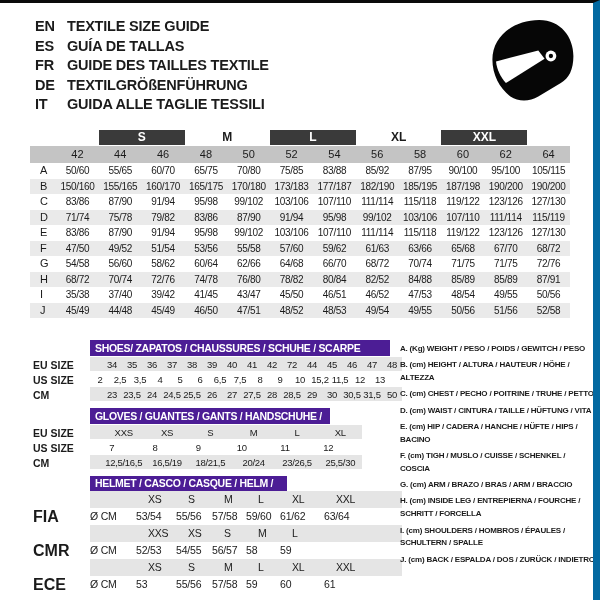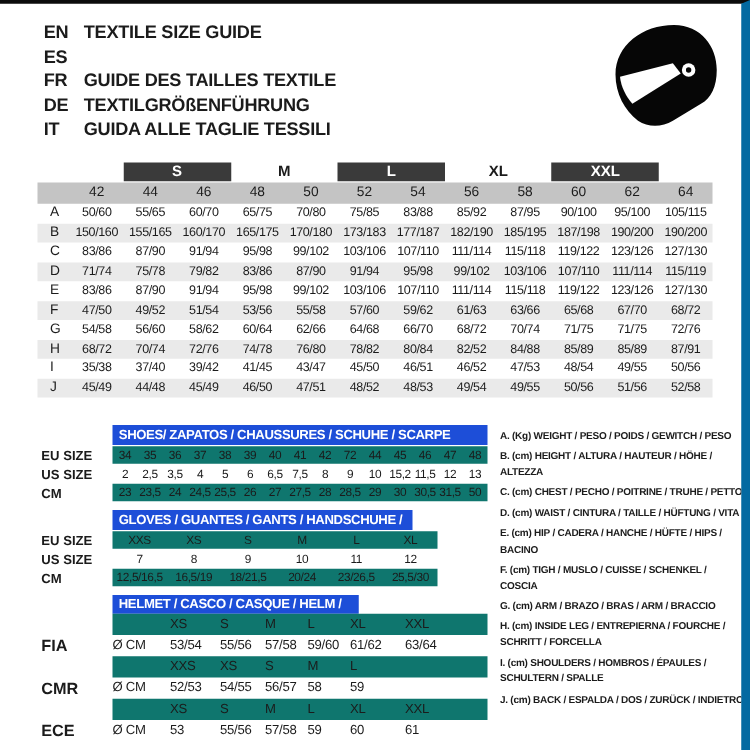--- a/index.html
+++ b/index.html
@@ -20,50 +20,51 @@
   .band-row{height:15px;}
   .band-cell{height:15px;line-height:15px;text-align:center;font-weight:700;font-size:12px;}
   .band-cell.dark{background:#3a3a3a;color:#fff;}
   .num-row{background:#c4c4c4;height:17px;line-height:17px;font-size:11px;text-align:center;margin-top:1px;}
   .t-row{height:15.5px;line-height:15.5px;font-size:10px;letter-spacing:-0.3px;}
   .t-row.alt{background:#eaeaea;}
   .t-label{padding-left:10px;font-size:11px;letter-spacing:0;}
   .t-cell{text-align:center;white-space:nowrap;}
   
   .sec{position:absolute;left:30px;}
-  .band{background:#1d4ed8;color:#fff;font-weight:700;height:16px;line-height:16px;
+  .band{background:#4c1d95;color:#fff;font-weight:700;height:16px;line-height:16px;
         font-size:10.5px;letter-spacing:-0.3px;padding-left:5px;box-sizing:border-box;margin-left:60px;}
   .s-row{display:flex;height:14px;line-height:16.5px;margin-top:1px;}
   .s-label{width:60px;font-weight:700;font-size:10.5px;padding-left:3px;box-sizing:border-box;}
   .s-data{display:grid;}
-  .shaded{background:#0f766e;}
+  .shaded{background:#e5e5e5;padding-left:12px;}
   .s-cell{text-align:center;white-space:nowrap;font-size:9.5px;letter-spacing:-0.3px;}
   .shoes .s-data{width:300px;grid-template-columns:repeat(15,1fr);}
   .gloves .s-data{width:260px;grid-template-columns:repeat(6,1fr);}
   .gloves .s-cell{font-size:9.5px;}
   .h-row{display:flex;height:17px;line-height:17px;}
-  .h-label{width:60px;font-weight:700;font-size:13px;padding-left:3px;box-sizing:border-box;}
+  .h-label{width:60px;font-weight:700;font-size:16px;padding-left:3px;box-sizing:border-box;}
   .h-data{width:300px;display:grid;grid-template-columns:46px 40px 36px 34px 34px 44px 1fr;}
   .h-cell{text-align:left;white-space:nowrap;font-size:10.5px;letter-spacing:-0.2px;}
   
   .legend{position:absolute;left:400px;top:340px;width:196px;}
   .legend-item{font-size:8px;font-weight:700;line-height:1.6;margin-bottom:3.5px;letter-spacing:-0.2px;}
 </style>
 </head>
 <body>
 
 <div class="page">
 
   <div class="lang-list" id="lang-list">
       <div class="lang-row">
         <div class="lang-code">EN</div>
         <div class="lang-title">TEXTILE SIZE GUIDE</div>
       </div>
       <div class="lang-row">
         <div class="lang-code">ES</div>
+        <div class="lang-title">GUÍA DE TALLAS</div>
       </div>
       <div class="lang-row">
         <div class="lang-code">FR</div>
         <div class="lang-title">GUIDE DES TAILLES TEXTILE</div>
       </div>
       <div class="lang-row">
         <div class="lang-code">DE</div>
         <div class="lang-title">TEXTILGRÖßENFÜHRUNG</div>
       </div>
       <div class="lang-row">

